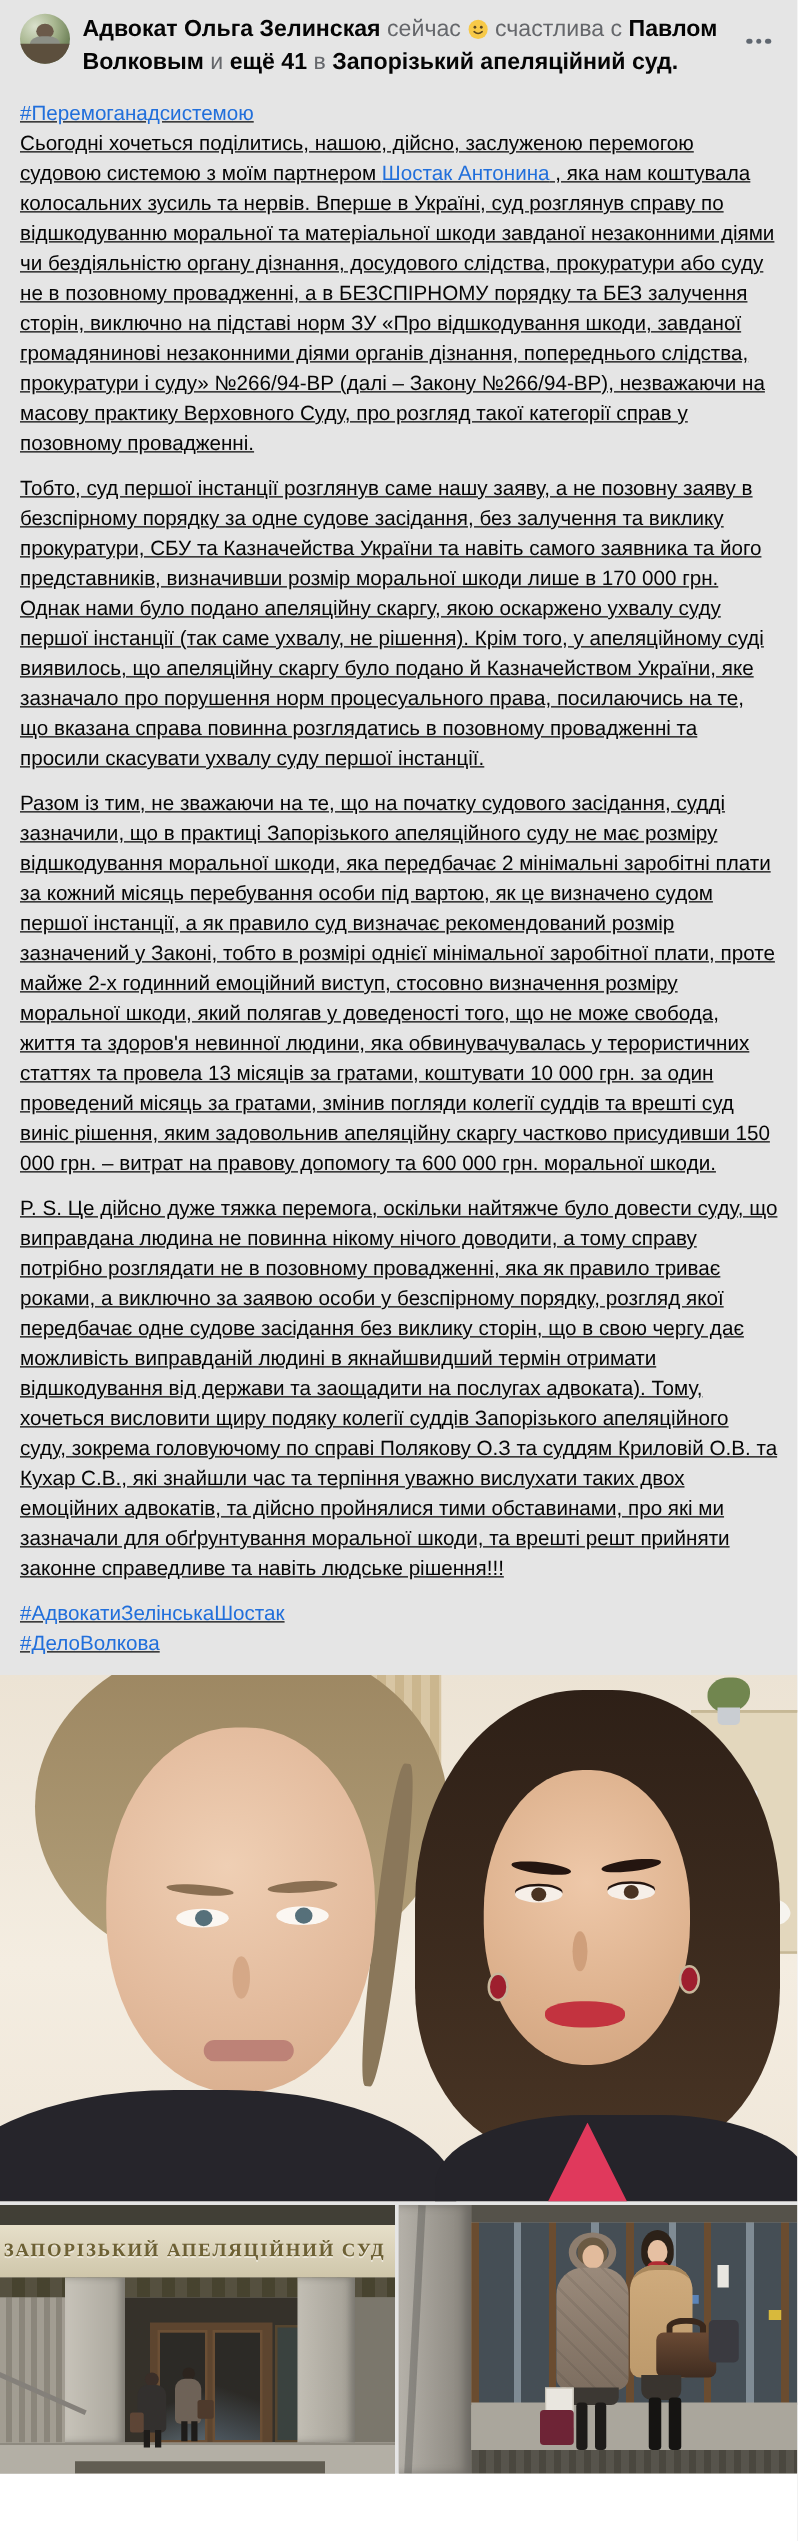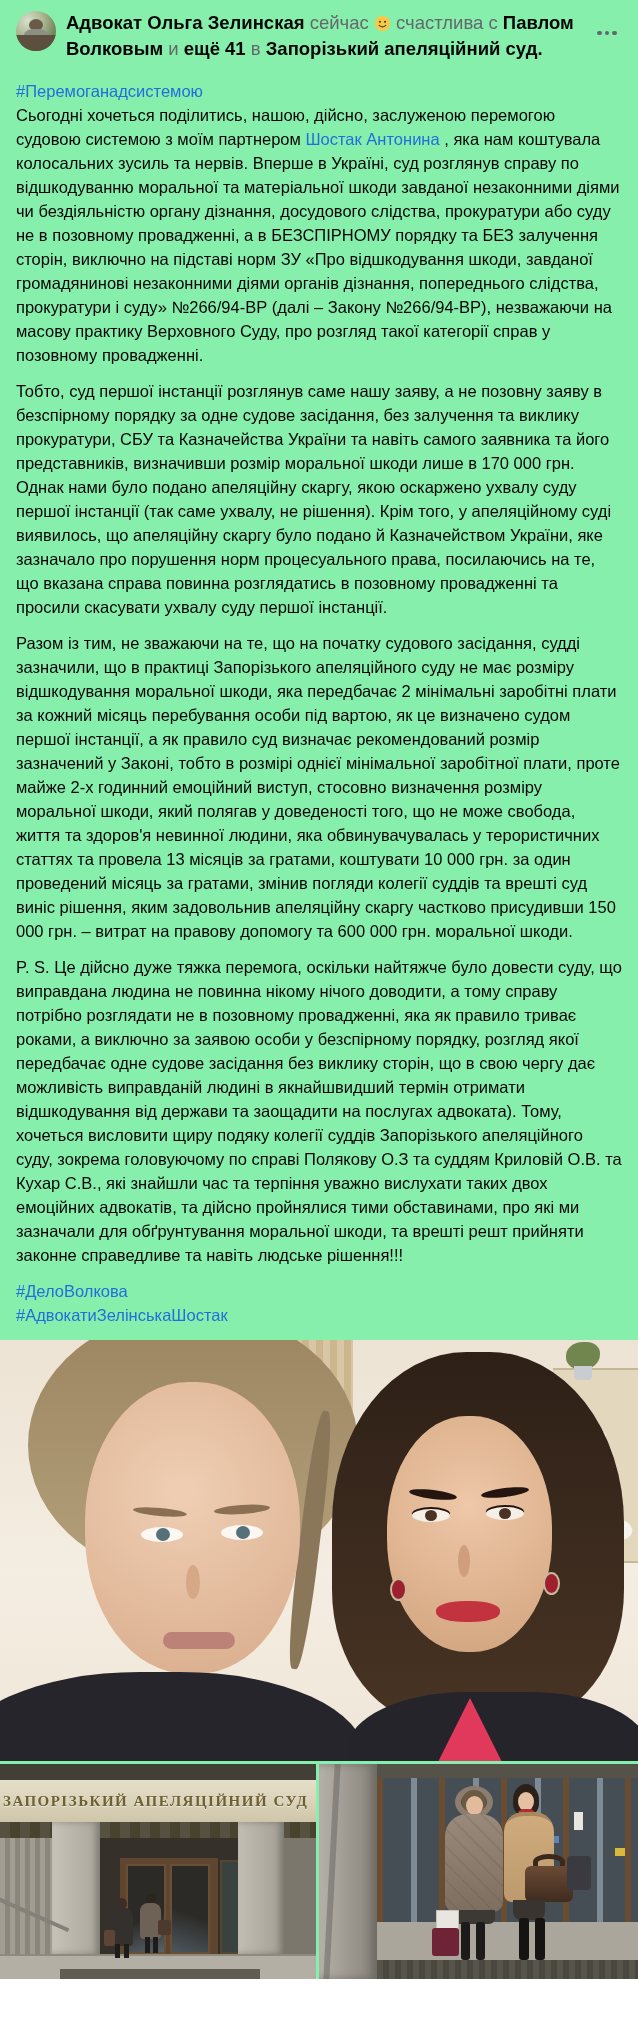--- a/index.html
+++ b/index.html
@@ -1,35 +1,35 @@
 <!DOCTYPE html>
 <html><head>
 <meta charset="utf-8">
 <style>
   html,body{margin:0;padding:0;background:#ffffff;}
   body{font-family:"Liberation Sans",sans-serif;color:#050505;width:638px;}
-  .card{width:638px;background:#86efac;position:relative;overflow:hidden;}
+  .card{width:638px;background:#e5e5e5;position:relative;overflow:hidden;}
 
   
   .post-header{display:flex;align-items:flex-start;padding:11px 16px 0;position:relative;height:77px;box-sizing:border-box;}
   .avatar{width:40px;height:40px;border-radius:50%;flex:0 0 40px;position:relative;overflow:hidden;cursor:pointer;
           background:radial-gradient(circle at 30% 25%,#d9e0cc 0%,#a9b791 38%,#72855c 70%,#4d6142 100%);}
   .avatar i{position:absolute;display:block;}
   .header-info{margin-left:10px;padding-right:44px;}
   .hl1{font-size:18.5px;line-height:23px;}
   .b{font-weight:bold;color:#050505;text-decoration:none;cursor:pointer;}
   .g{color:#65676B;}
   .hl2{font-size:15.5px;color:#65676B;margin-top:3px;display:flex;align-items:center;gap:5px;}
   .emoji{display:inline-block;vertical-align:-3px;}
   .menu-btn{position:absolute;right:14px;top:18px;width:34px;height:30px;display:flex;align-items:center;justify-content:center;gap:3px;cursor:pointer;border-radius:6px;}
   .menu-btn i{width:4.5px;height:4.5px;border-radius:50%;background:#606770;display:block;}
 
   
   .post-text{padding:2px 16px 13px;font-size:16.5px;line-height:24px;color:#050505;}
-  .post-text p{margin:0 0 12px;}
+  .post-text p{margin:0 0 12px;text-decoration:underline;}
   .post-text p.last{margin-bottom:0;}
   a.tag{color:#216FDB;text-decoration:none;cursor:pointer;display:block;}
   a.inlink{color:#216FDB;text-decoration:none;cursor:pointer;}
 
   
   .photo-grid{width:638px;}
   .selfie{position:relative;height:421px;overflow:hidden;cursor:pointer;
           background:linear-gradient(180deg,#ece3d4 0%,#f4ede1 55%,#efe6d8 100%);}
   .photo-row{display:flex;gap:3px;margin-top:3px;height:215px;}
   .pleft{width:316px;position:relative;overflow:hidden;background:#98948a;cursor:pointer;flex:0 0 316px;}
@@ -83,22 +83,22 @@
 
   <div class="post-text">
     <p>
       <a class="tag">#Перемоганадсистемою</a>
       <span>Сьогодні хочеться поділитись, нашою, дійсно, заслуженою перемогою судовою системою з моїм партнером </span><a class="inlink">Шостак Антонина</a><span> , яка нам коштувала колосальних зусиль та нервів. Вперше в Україні, суд розглянув справу по відшкодуванню моральної та матеріальної шкоди завданої незаконними діями чи бездіяльністю органу дізнання, досудового слідства, прокуратури або суду не в позовному провадженні, а в БЕЗСПІРНОМУ порядку та БЕЗ залучення сторін, виключно на підставі норм  ЗУ «Про відшкодування шкоди, завданої громадянинові незаконними діями органів дізнання, попереднього слідства, прокуратури і суду» №266/94-ВР (далі – Закону №266/94-ВР), незважаючи на масову практику Верховного Суду, про розгляд такої категорії справ у позовному провадженні.</span>
     </p>
     <p>Тобто, суд першої інстанції розглянув саме нашу заяву, а не позовну заяву в безспірному порядку за одне судове засідання, без залучення та виклику прокуратури, СБУ та Казначейства України та навіть самого заявника та його представників, визначивши розмір моральної шкоди лише в 170 000 грн. Однак нами було подано апеляційну скаргу, якою оскаржено ухвалу суду першої інстанції (так саме ухвалу, не рішення). Крім того, у апеляційному суді виявилось, що апеляційну скаргу було подано й Казначейством України, яке зазначало про порушення норм процесуального права, посилаючись на те, що вказана справа повинна розглядатись в позовному провадженні та просили скасувати ухвалу суду першої інстанції.</p>
     <p>Разом із тим, не зважаючи на те, що на початку судового засідання, судді зазначили, що в практиці Запорізького апеляційного суду не має розміру відшкодування моральної шкоди, яка передбачає 2 мінімальні заробітні плати за кожний місяць перебування особи під вартою, як це визначено судом першої інстанції,  а як правило суд визначає рекомендований розмір зазначений у Законі, тобто в розмірі однієї мінімальної заробітної плати, проте майже 2-х годинний емоційний виступ, стосовно визначення розміру моральної шкоди, який полягав у доведеності того, що не може свобода, життя та здоров'я невинної людини, яка обвинувачувалась у терористичних статтях та провела 13 місяців за гратами, коштувати 10 000 грн. за один проведений місяць за гратами, змінив погляди колегії суддів та врешті суд виніс рішення, яким задовольнив апеляційну скаргу частково присудивши 150 000 грн. – витрат на правову допомогу та 600 000 грн. моральної шкоди.</p>
     <p>P. S. Це дійсно дуже тяжка перемога, оскільки найтяжче було довести суду, що виправдана людина не повинна нікому нічого доводити, а  тому справу потрібно розглядати не в позовному провадженні, яка як правило триває роками, а виключно за заявою особи у безспірному порядку, розгляд якої передбачає одне судове засідання без виклику сторін, що в свою чергу дає можливість виправданій людині в якнайшвидший термін отримати відшкодування від держави та заощадити на послугах адвоката). Тому, хочеться висловити щиру подяку колегії суддів Запорізького апеляційного суду, зокрема головуючому по справі Полякову О.З та суддям Криловій О.В. та Кухар С.В., які знайшли час та терпіння  уважно вислухати таких двох емоційних адвокатів, та дійсно пройнялися тими обставинами, про які ми зазначали для обґрунтування моральної шкоди, та врешті решт прийняти законне справедливе та  навіть людське рішення!!!</p>
     <p class="last">
+      <a class="tag">#АдвокатиЗелінськаШостак</a>
       <a class="tag">#ДелоВолкова</a>
-      <a class="tag">#АдвокатиЗелінськаШостак</a>
     </p>
   </div>
 
   <div class="photo-grid">
 
     <div class="selfie">
 
       <i class="s" style="left:295px;top:0;width:58px;height:155px;background:repeating-linear-gradient(90deg,#d8c6a4 0 7px,#cbb68e 7px 14px);"></i>
       <i class="s" style="left:300px;top:58px;width:30px;height:52px;background:#e9e3d6;border:3px solid #b6aa93;"></i>
       <i class="s" style="left:553px;top:28px;width:85px;height:195px;background:#e3d7bd;box-shadow:inset 0 -2px 0 #c6b896, inset 0 40px 0 -38px #c6b896, inset 0 84px 0 -82px #c6b896, inset 0 128px 0 -126px #c6b896;"></i>

